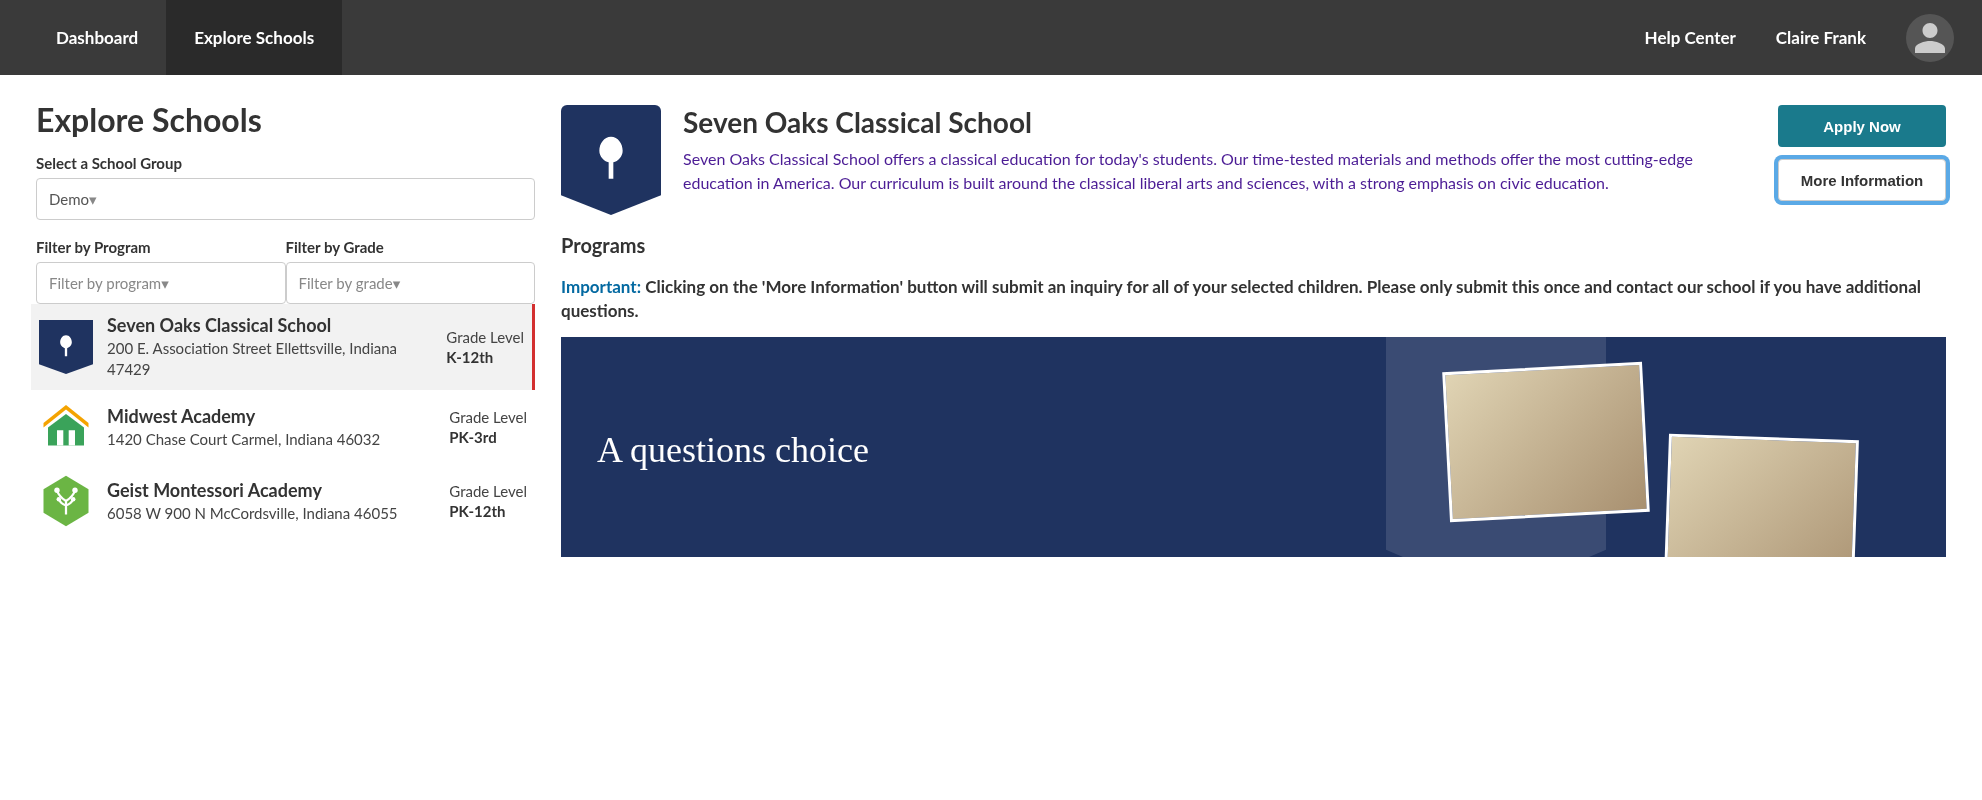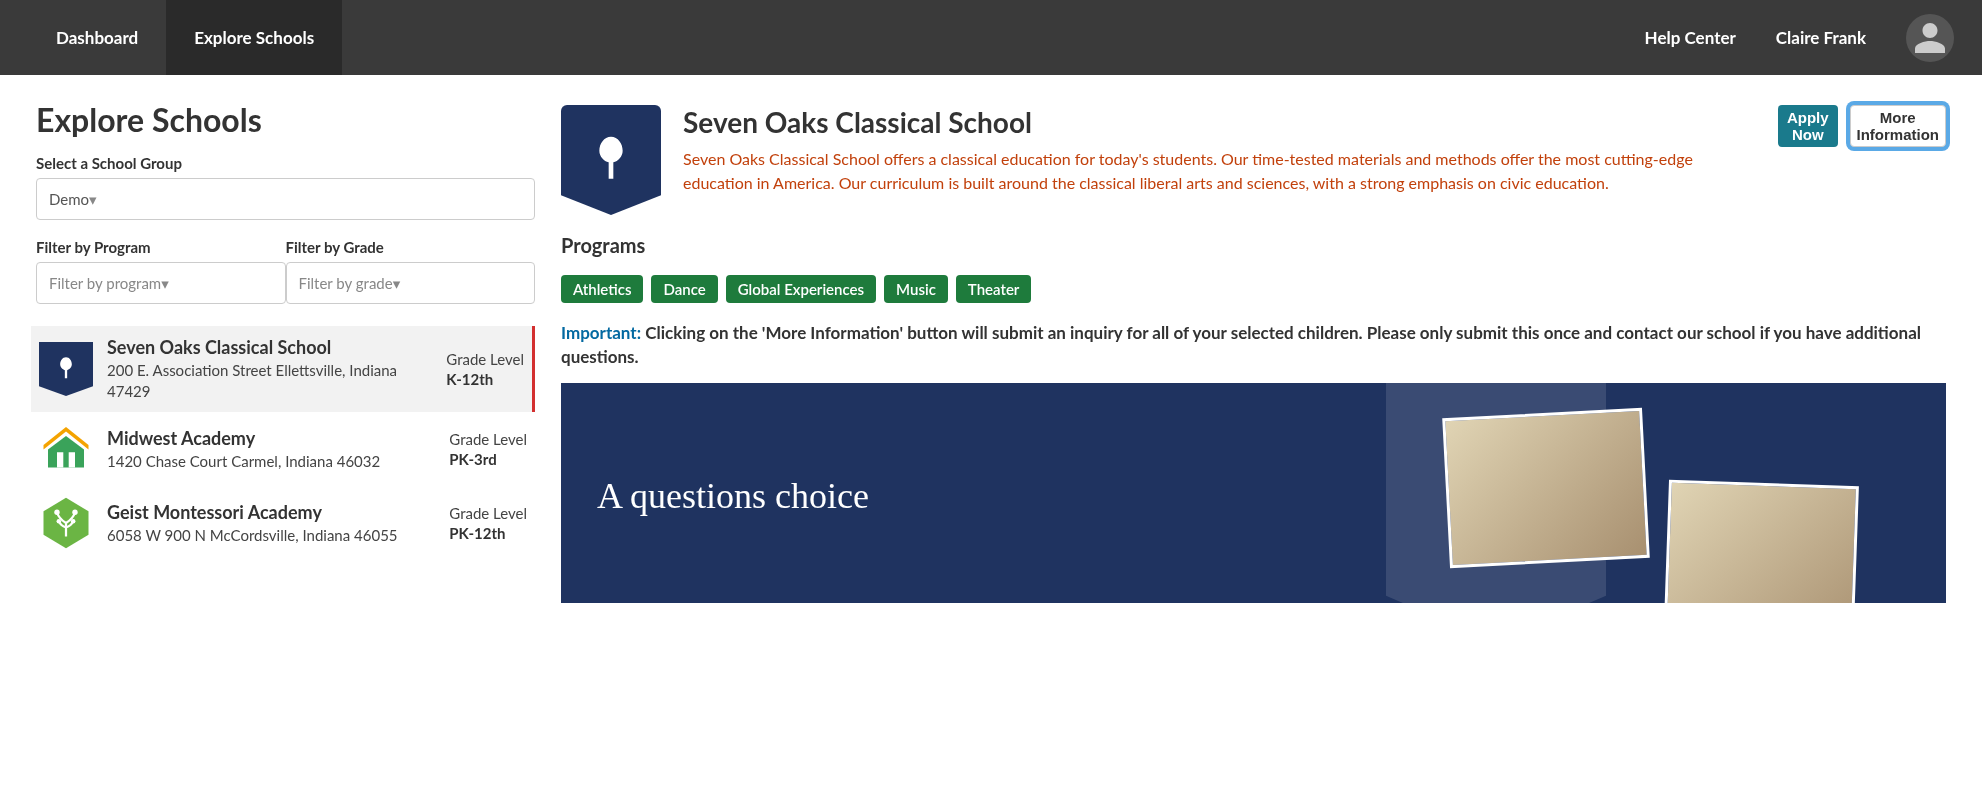--- a/index.html
+++ b/index.html
@@ -77,21 +77,21 @@
     color: #555;
     background: #fff;
     display: flex;
     align-items: center;
     justify-content: flex-start;
     cursor: pointer;
     margin-bottom: 18px;
   }
   .select.small { margin-bottom: 0; }
   .select .chev { color: #888; }
-  .filter-row { display: flex; margin-bottom: 22px; }
+  .filter-row { display: flex; }
   .filter-col { flex: 1; }
 
   .school-list { margin-left: -5px; }
   .school-item {
     display: flex;
     align-items: center;
     padding: 10px 8px;
     gap: 14px;
   }
   .school-item.selected {
@@ -118,23 +118,23 @@
     width: 100px; height: 110px; flex-shrink: 0;
     background: #1f3360;
     border-radius: 6px;
     display: flex; align-items: center; justify-content: center;
     position: relative;
     clip-path: polygon(0% 0%, 100% 0%, 100% 82%, 50% 100%, 0% 82%);
   }
   .detail-logo svg { width: 56px; fill: #fff; }
   .detail-body { flex: 1; }
   .detail-title { font-size: 28px; font-weight: 700; margin: 0 0 8px 0; color: #333; }
-  .detail-desc { font-size: 16px; color: #c2410c; line-height: 1.5; }
-
-  .detail-actions { width: 168px; flex-shrink: 0; display: flex; flex-direction: row; gap: 12px;}
+  .detail-desc { font-size: 16px; color: #4c1d95; line-height: 1.5; }
+
+  .detail-actions { width: 168px; flex-shrink: 0; display: flex; flex-direction: column; gap: 12px;}
   .btn {
     height: 42px;
     border-radius: 4px;
     font-size: 15px;
     font-weight: 600;
     display: flex; align-items: center; justify-content: center;
     cursor: pointer;
     border: none;
   }
   .btn-primary { background: #1a7a8c; color: #fff; }
@@ -311,27 +311,20 @@
         <h2 class="detail-title">Seven Oaks Classical School</h2>
         <div class="detail-desc">Seven Oaks Classical School offers a classical education for today's students. Our time-tested materials and methods offer the most cutting-edge education in America. Our curriculum is built around the classical liberal arts and sciences, with a strong emphasis on civic education.</div>
       </div>
       <div class="detail-actions">
         <button class="btn btn-primary">Apply Now</button>
         <button class="btn btn-secondary">More Information</button>
       </div>
     </div>
 
     <h3 class="section-h">Programs</h3>
-    <div class="tags">
-      <span class="tag">Athletics</span>
-      <span class="tag">Dance</span>
-      <span class="tag">Global Experiences</span>
-      <span class="tag">Music</span>
-      <span class="tag">Theater</span>
-    </div>
 
     <div class="important-note">
       <span class="red">Important:</span><span> Clicking on the 'More Information' button will submit an inquiry for all of your selected children. Please only submit this once and contact our school if you have additional questions.</span>
     </div>
 
     <div class="hero">
       <div class="hero-watermark"></div>
       <div class="hero-photo p1"></div>
       <div class="hero-photo p2"></div>
       <div class="hero-text">

